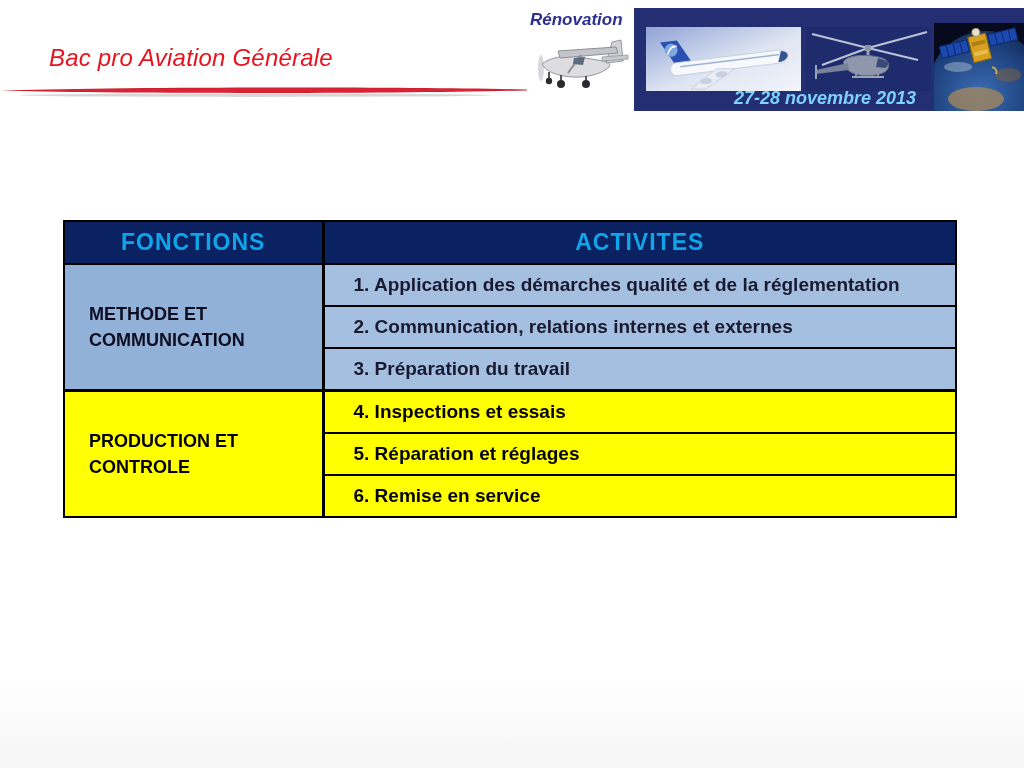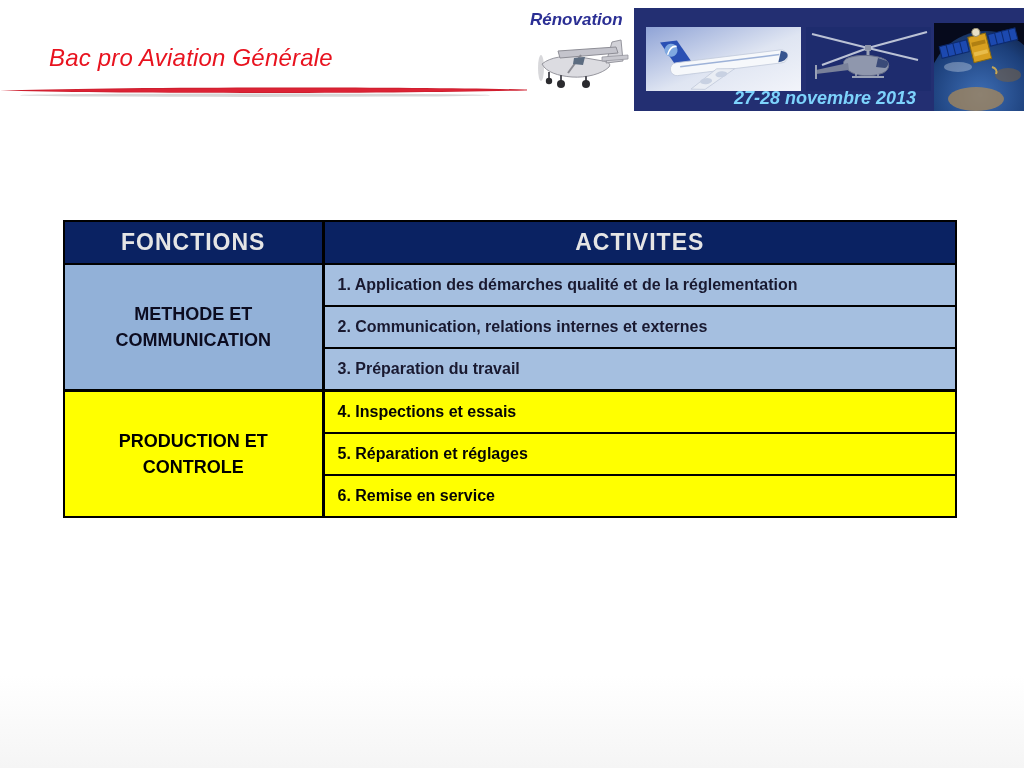--- a/index.html
+++ b/index.html
@@ -44,35 +44,35 @@
     white-space:nowrap;
   }
 
   
   table.fa-table {
     position:absolute; left:63px; top:220px; width:894px;
     border-collapse:collapse; table-layout:fixed;
   }
   .fa-table th, .fa-table td { border:2px solid #000; }
   .fa-table th {
-    height:39px; background:var(--header-navy, #0A2262); color:#e5e5e5;
+    height:39px; background:var(--header-navy, #0A2262); color:#0ea5e9;
     font-size:23px; font-weight:700; letter-spacing:1px; text-align:center;
   }
   .fa-table th.col-fn, .fa-table td.fn { border-right:3px solid #000; }
   .fa-table col.c1 { width:259px; }
   .fa-table td { height:40px; }
   .fa-table td.fn {
-    text-align:center; vertical-align:middle;
+    text-align:left; vertical-align:middle;
     font-size:18px; font-weight:700; line-height:1.45;
-    padding:0 32px; color:#0c0c20;
+    padding:0 24px; color:#0c0c20;
   }
   .fa-table td.fn.blue   { background:var(--function-blue, #92B1D8); }
   .fa-table td.fn.yellow { background:var(--function-yellow, #FFFF00); color:#000; }
   .fa-table td.act {
-    padding:0 8px 0 13px; font-size:16px; font-weight:700; vertical-align:middle;
+    padding:0 8px 0 29px; font-size:19px; font-weight:700; vertical-align:middle;
   }
   .fa-table td.act.blue   { background:var(--activity-blue, #A5BFE0); color:#191930; }
   .fa-table td.act.yellow { background:var(--function-yellow, #FFFF00); color:#050505;margin-left:16px; }
   .fa-table tr.group-start td { border-top:3px solid #000; }
 </style>
 </head>
 <body>
 
 <div class="slide">
 

